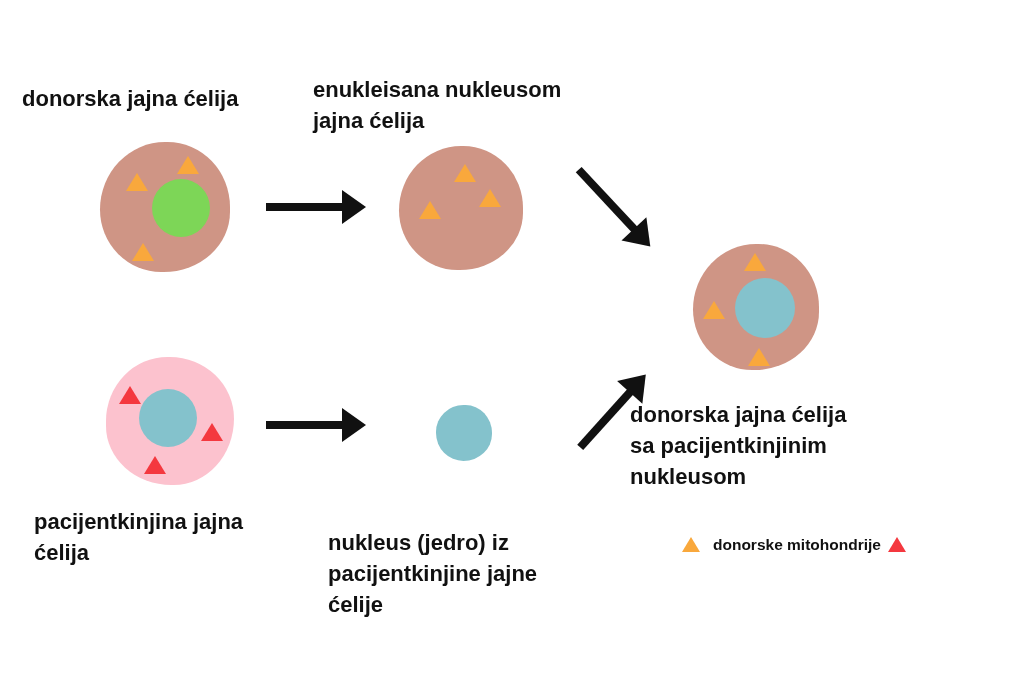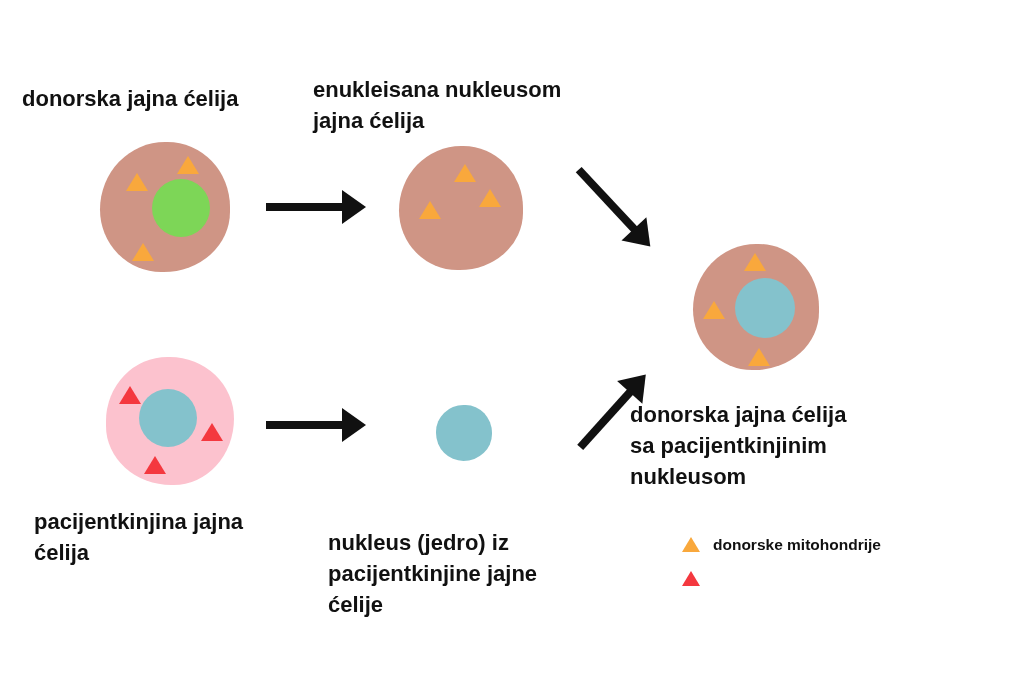--- a/index.html
+++ b/index.html
@@ -29,21 +29,21 @@
   .tri{position:absolute;width:0;height:0;
     border-left:11px solid transparent;border-right:11px solid transparent;}
   .tri.orange{border-bottom:18px solid var(--donor-mitochondria,#f9a83c);}
   .tri.red{border-bottom:18px solid var(--patient-mitochondria,#f4383f);}
   .tri.small{border-left-width:9px;border-right-width:9px;border-bottom-width:15px;}
   .arrow{position:absolute;height:34px;}
   .arrow .shaft{position:absolute;left:0;top:13px;height:8px;background:var(--arrow,#111);}
   .arrow .head{position:absolute;right:0;top:0;width:0;height:0;
     border-top:17px solid transparent;border-bottom:17px solid transparent;
     border-left:24px solid var(--arrow,#111);}
-  .legend{position:absolute;left:682px;top:531px;display:flex;flex-direction:column;gap:7px;}
+  .legend{position:absolute;left:682px;top:531px;display:flex;flex-direction:row;gap:7px;}
   .legend-row{display:flex;align-items:center;gap:13px;height:27px;}
   .legend-row .tri{position:static;}
   .legend-label{font-weight:700;font-size:15.5px;color:var(--text,#111111);white-space:nowrap;}
 </style>
 </head>
 <body>
 
 <div class="canvas">
 
   <div class="label" style="left:22px;top:83px;width:300px;">donorska jajna ćelija</div>

